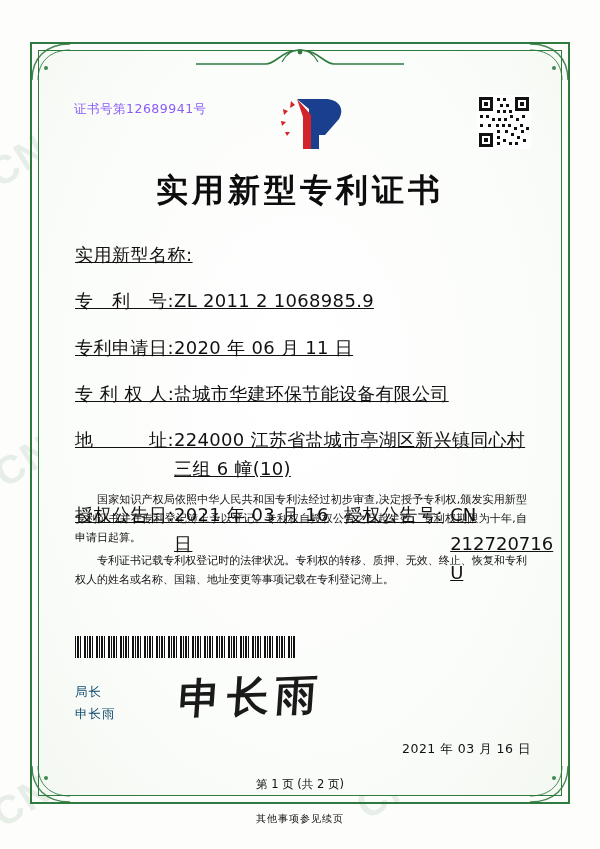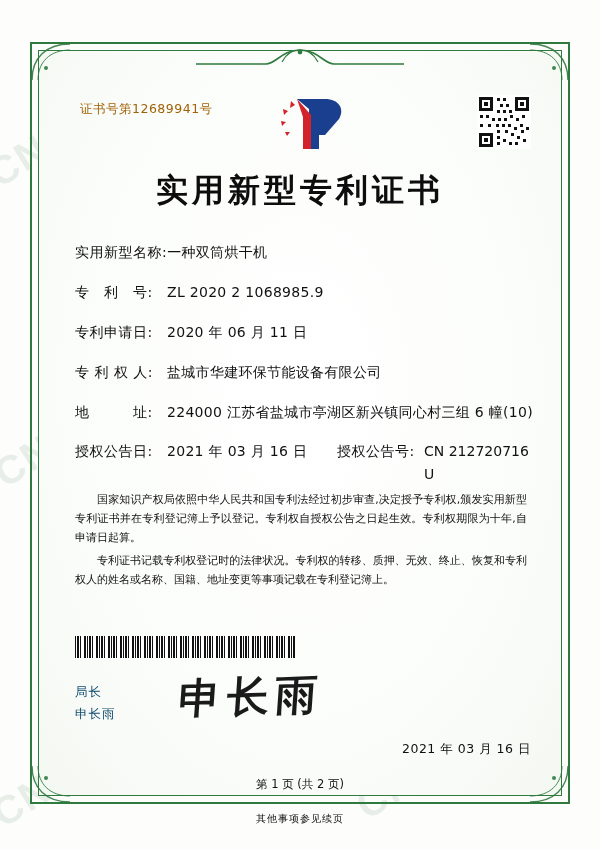--- a/index.html
+++ b/index.html
@@ -86,24 +86,24 @@
 
   .content {
     position: absolute;
     left: 39px; top: 51px;
     width: 522px; height: 744px;
     z-index: 3;
   }
 
   .cert-no {
     position: absolute;
-    left: 41px; top: 50px;
+    left: 35px; top: 50px;
     font-size: 12.5px;
     letter-spacing: 0.5px;
-    color: #a16207;
+    color: #8b5cf6;
   }
 
   
   .logo {
     position: absolute;
     left: 228px; top: 40px;
     width: 80px; height: 62px;
   }
 
   
@@ -141,23 +141,24 @@
     font-size: 32px;
     font-weight: bold;
     letter-spacing: 4px;
     color: #0d0d0d;
   }
 
   .fields {
     position: absolute;
     left: 36px; top: 190px;
     width: 460px;
-    font-size: 14px;
+    font-size: 18px;
     line-height: 1.6;
     color: #111;
+    text-decoration: underline;
   }
   .field-row {
     display: flex;
     align-items: baseline;
     margin-bottom: 17.5px;
   }
   .field-label {
     flex: 0 0 92px;
     white-space: nowrap;
     letter-spacing: 0.5px;
@@ -360,25 +361,24 @@
             <rect x="44" y="35" width="3" height="3"></rect>
         </g>
       </svg>
     </div>
 
     <div class="title">实用新型专利证书</div>
 
     <div class="fields">
       <div class="field-row">
         <div class="field-label">实用新型名称:</div>
-        <div class="field-value">一种双筒烘干机</div>
       </div>
       <div class="field-row">
         <div class="field-label">专　利　号:</div>
-        <div class="field-value">ZL 2020 2 1068985.9</div>
+        <div class="field-value">ZL 2011 2 1068985.9</div>
       </div>
       <div class="field-row">
         <div class="field-label">专利申请日:</div>
         <div class="field-value">2020 年 06 月 11 日</div>
       </div>
       <div class="field-row">
         <div class="field-label">专 利 权 人:</div>
         <div class="field-value">盐城市华建环保节能设备有限公司</div>
       </div>
       <div class="field-row">

